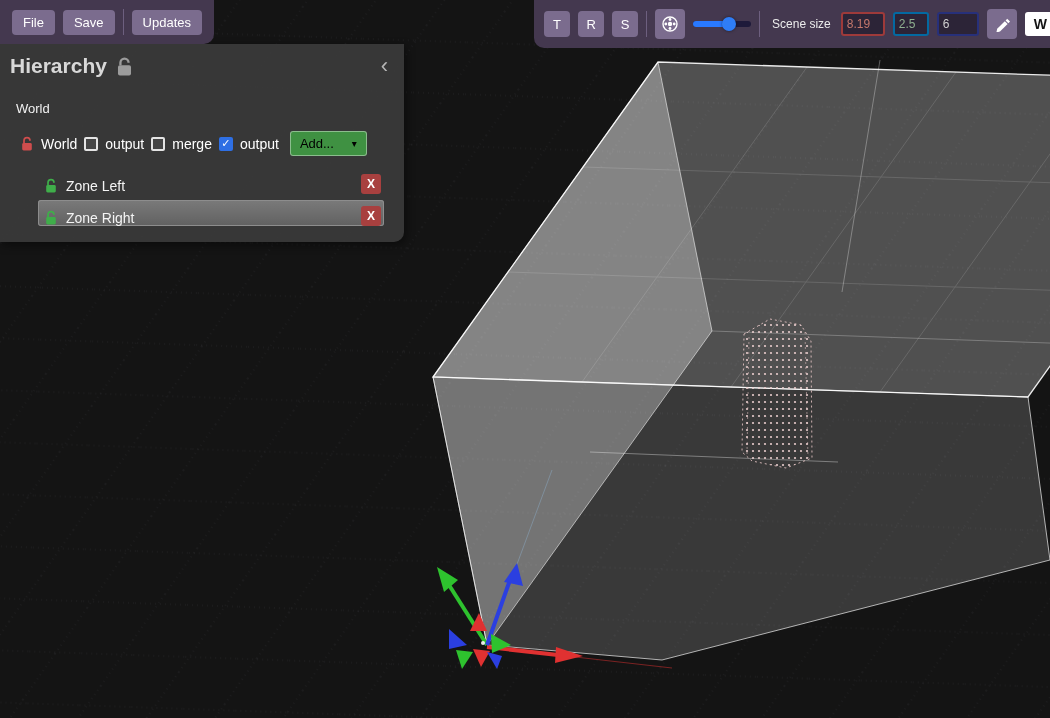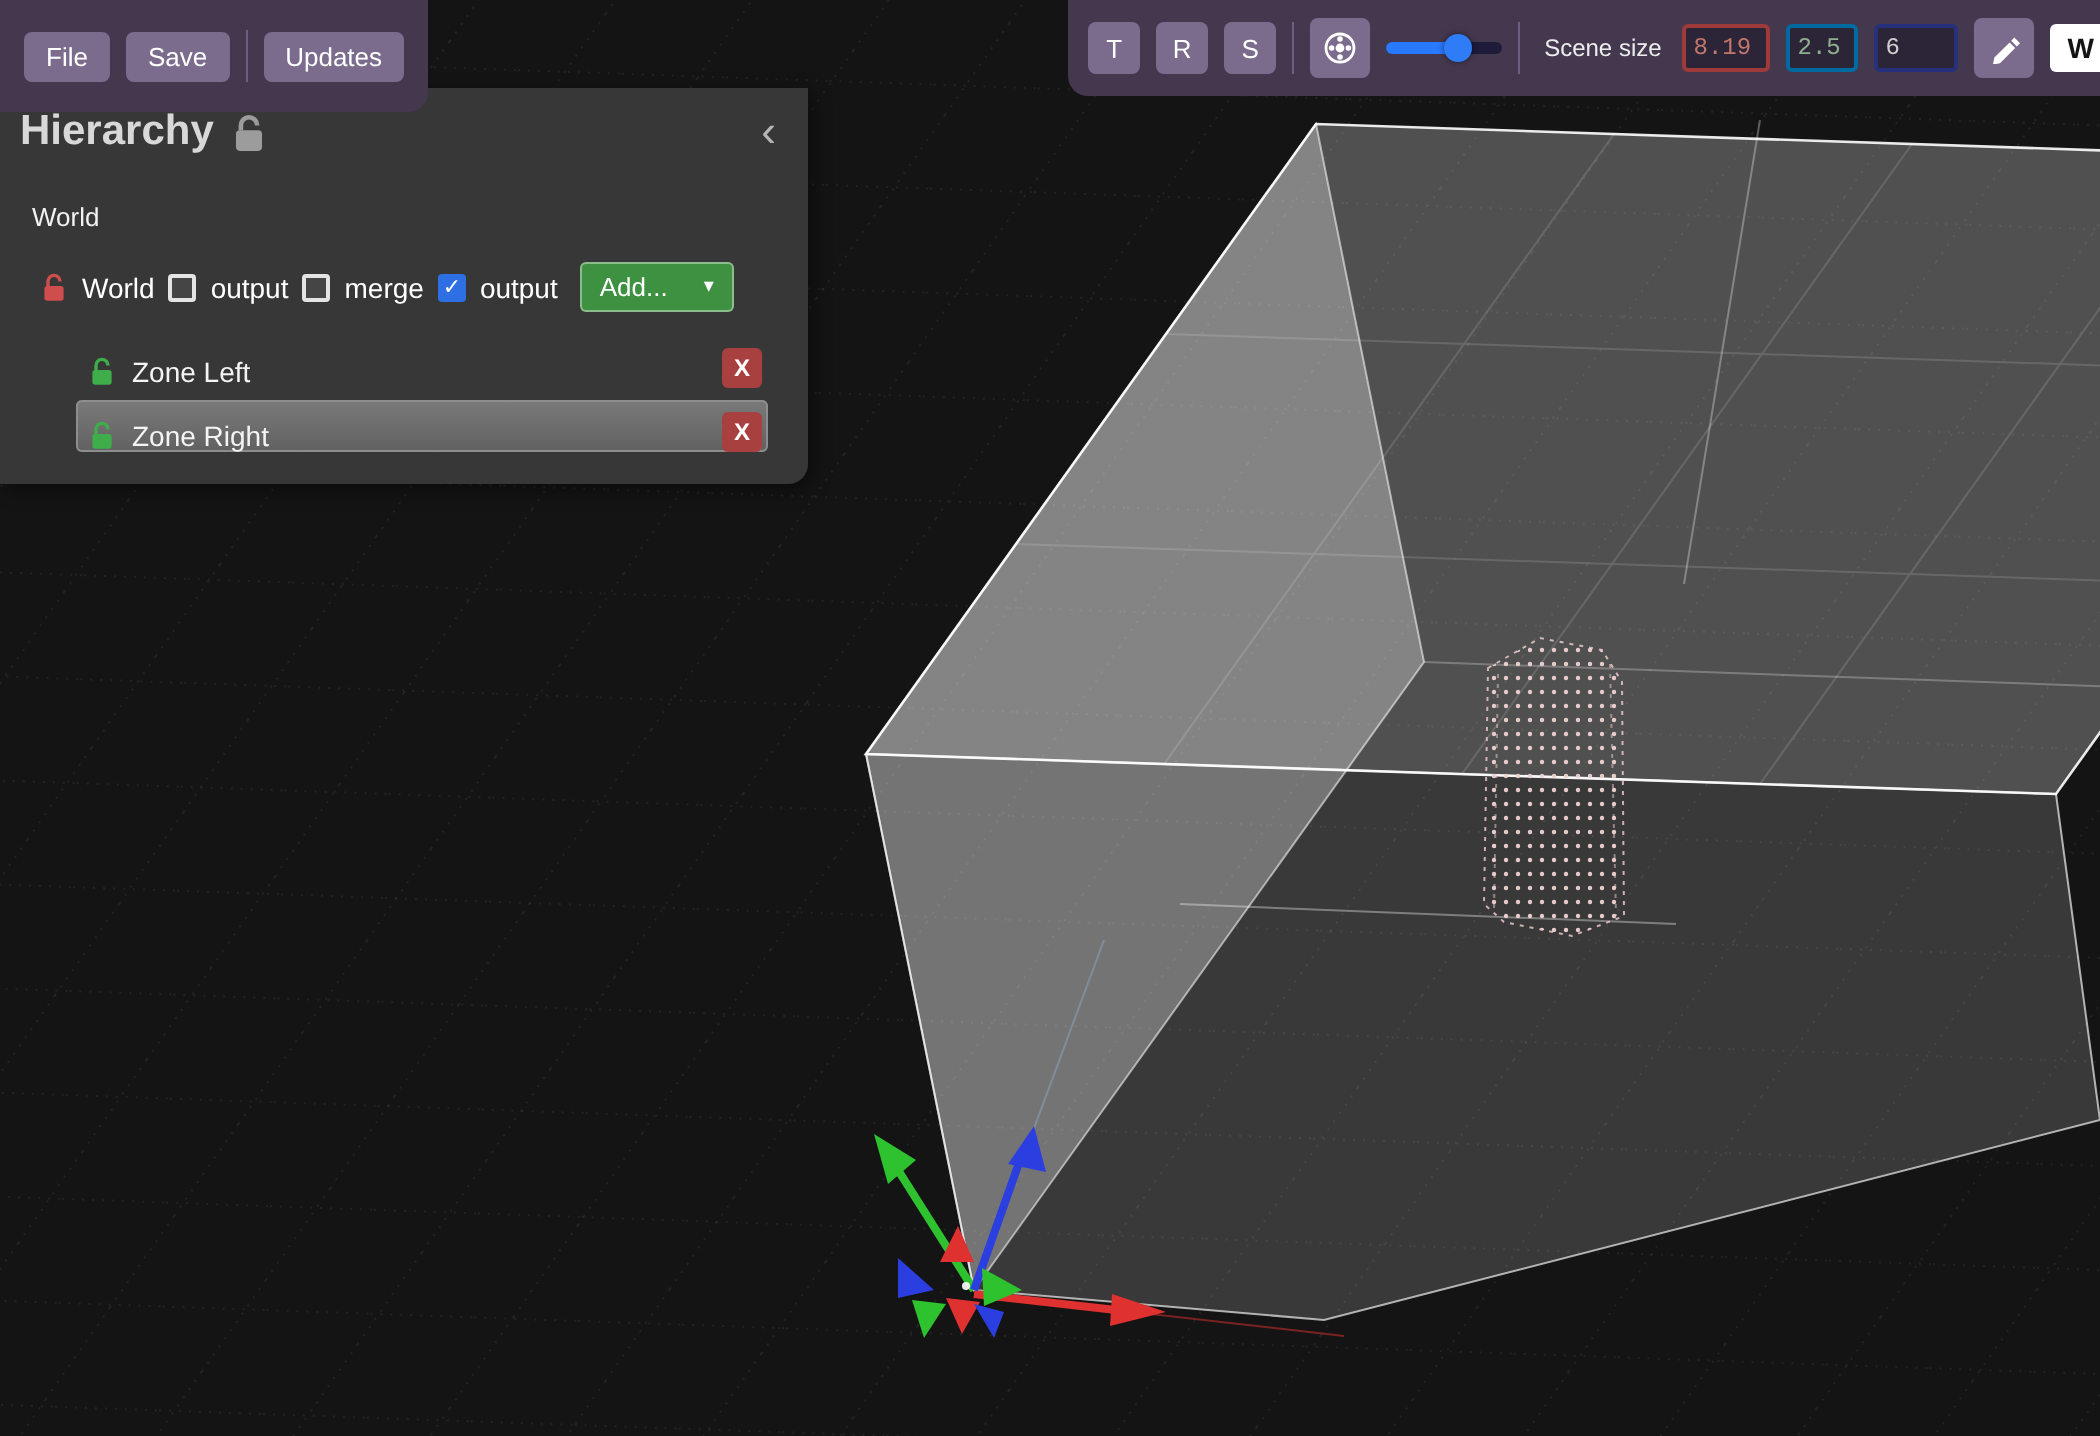--- a/index.html
+++ b/index.html
@@ -6,39 +6,39 @@
   body{
     width:1050px;height:718px;position:relative;overflow:hidden;
     background:#141414;
     font-family:"Liberation Sans","DejaVu Sans",sans-serif;
     -webkit-font-smoothing:antialiased;
   }
   .viewport{position:absolute;left:0;top:0;width:1050px;height:718px;}
 
   
   .topbar{position:absolute;top:0;display:flex;align-items:center;background:#44384f;z-index:20;}
-  .topbar-left{left:0;height:56px;padding:0 12px;gap:8px;border-radius:0 0 10px 0;}
+  .topbar-left{left:0;height:44px;padding:0 12px;gap:8px;border-radius:0 0 10px 0;}
   .topbar-right{right:0;height:48px;padding:0 10px;gap:8px;border-radius:0 0 0 10px;}
   .tb-btn{
     background:#7b6c8e;color:#fff;border:none;border-radius:4px;
     font-size:13px;padding:5px 11px;font-family:inherit;cursor:pointer;white-space:nowrap;
   }
   .tb-btn.square{width:26px;height:26px;padding:0;display:flex;align-items:center;justify-content:center;}
   .icon-btn{
     width:30px;height:30px;background:#7b6c8e;border:none;border-radius:4px;
     display:flex;align-items:center;justify-content:center;cursor:pointer;padding:0;
   }
   .tb-divider{width:1px;height:26px;background:#907fa8;opacity:.55;}
   .slider{width:58px;height:6px;background:#1e1a3a;border-radius:3px;position:relative;cursor:pointer;}
   .slider-fill{position:absolute;left:0;top:0;height:6px;width:62%;background:#2979ff;border-radius:3px;}
   .slider-knob{position:absolute;left:calc(62% - 7px);top:-4px;width:14px;height:14px;border-radius:50%;background:#2f7df6;box-shadow:0 0 3px rgba(0,0,0,.5);}
   .scene-size-label{color:#ececec;font-size:12px;margin:0 2px 0 4px;white-space:nowrap;}
   .size-input{
     height:20px;background:#2c2437;border-radius:3px;font-size:12px;
-    padding:0 4px;font-family:Liberation Mono, monospace;outline:none;
+    padding:0 4px;font-family:Liberation Sans, sans-serif;outline:none;
   }
   .size-input.x{width:32px;border:2px solid #9e3a3a;color:#c4776c;}
   .size-input.y{width:24px;border:2px solid #0369a1;color:#8fb08f;}
   .size-input.z{width:30px;border:2px solid #27307a;color:#d0d0d0;}
   .key-hint{
     background:#fff;color:#141414;font-weight:bold;font-size:14px;
     padding:4px 9px;border-radius:3px;margin-right:-16px;
   }
 
   
@@ -48,21 +48,21 @@
     padding:10px 0 16px;box-shadow:2px 3px 10px rgba(0,0,0,.45);
   }
   .panel-header{display:flex;align-items:center;padding:0 10px;}
   .panel-title{color:#d8d8d8;font-size:21px;font-weight:bold;margin-right:8px;}
   .collapse{margin-left:auto;color:#b5b5b5;font-size:22px;line-height:1;cursor:pointer;padding:0 6px;}
   .world{color:#f2f2f2;font-size:13px;margin:23px 0 0 16px;}
   .scene-row{display:flex;align-items:center;gap:7px;margin:15px 0 0 20px;color:#fff;font-size:14px;}
   .cb{width:14px;height:14px;box-sizing:border-box;border:2px solid #e4e4e4;border-radius:2px;background:rgba(255,255,255,.07);cursor:pointer;flex:none;}
   .cb.checked{border:none;background:#2e6fe4;color:#fff;font-size:11px;display:flex;align-items:center;justify-content:center;font-weight:bold;}
   .add-select{
-    background:#3f9142;color:#ffffff;font-size:13px;padding:4px 9px;border-radius:3px;
+    background:#3f9142;color:#000000;font-size:13px;padding:4px 9px;border-radius:3px;
     display:flex;align-items:center;gap:18px;margin-left:4px;cursor:pointer;
     border:1px solid rgba(255,255,255,.4);
   }
   .add-select .arrow{font-size:10px;}
   .zones{margin:12px 0 0 38px;width:346px;display:flex;flex-direction:column;gap:6px;}
   .zone-row{height:26px;display:flex;align-items:flex-end;padding:0 3px 0 6px;border-radius:3px;}
   .zone-row.selected{background:linear-gradient(#7a7a7a,#616161);box-shadow:inset 0 0 0 1px #8d8d8d;}
   .zone-label{color:#f4f4f4;font-size:14px;margin-left:8px;}
   .zone-spacer{flex:1;}
   .x-btn{

